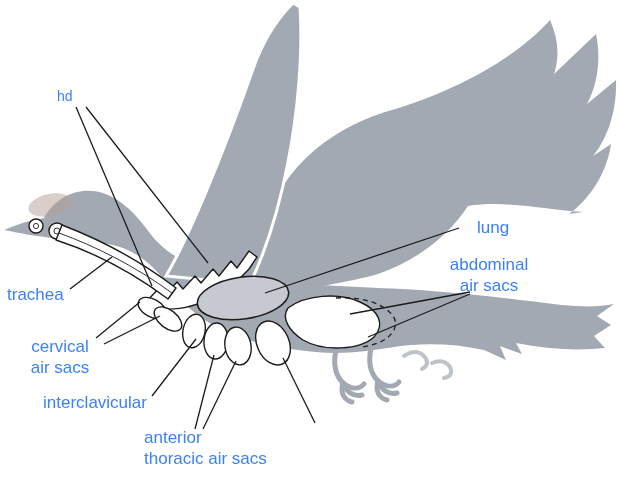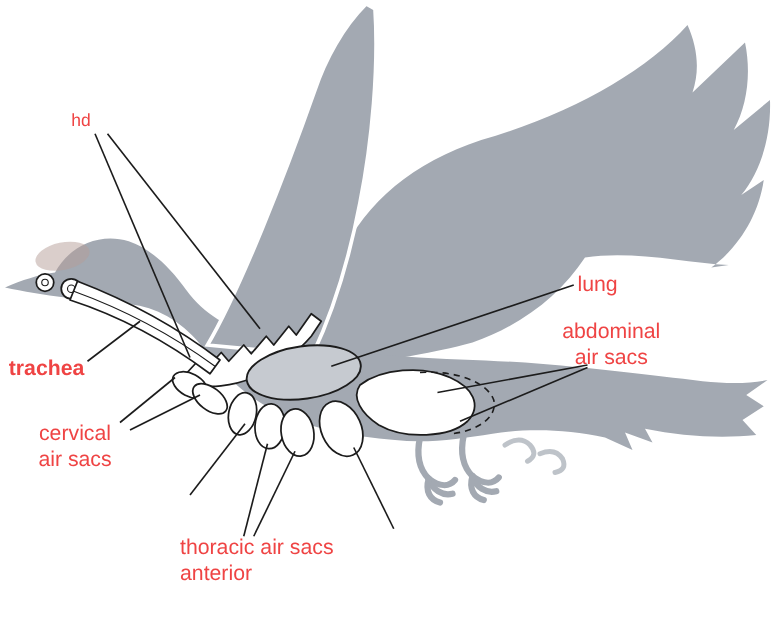--- a/index.html
+++ b/index.html
@@ -25,21 +25,21 @@
   .white-struct{ fill: var(--color-structure-white, #ffffff); stroke: var(--color-line, #1c1c1c); stroke-width: 1.4; stroke-linejoin: round; }
   .lung-fill   { fill: var(--color-lung-gray, #c6cad0); stroke: var(--color-line, #1c1c1c); stroke-width: 1.5; }
   .dashed      { fill: none; stroke: var(--color-line, #1c1c1c); stroke-width: 1.3; stroke-dasharray: 5 4; }
   .thin-line   { fill: none; stroke: var(--color-line, #1c1c1c); stroke-width: 0.9; }
   .leader      { stroke: var(--color-line, #1c1c1c); stroke-width: 1.3; }
   .foot        { fill: none; stroke: var(--color-bird-gray, #a3a9b2); stroke-width: 5; stroke-linecap: round; }
   .tuft        { fill: none; stroke: var(--color-bird-gray, #a3a9b2); opacity: 0.7; stroke-width: 4; stroke-linecap: round; }
   
   .lbl {
     position: absolute;
-    color: #ef4444;
+    color: #3b82f6;
     font-size: 17px;
     line-height: 1.22;
     white-space: nowrap;
   }
   .lbl .ln { display: block; }
   .lbl.small { font-size: 14px; }
   .lbl.center { text-align: center; white-space: normal; }
   .lbl.center .ln { white-space: nowrap; }
 </style>
 </head>
@@ -181,36 +181,37 @@
       <line class="leader" x1="203" y1="429" x2="236" y2="361"></line>
       <line class="leader" x1="315" y1="423" x2="283" y2="358"></line>
       <line class="leader" x1="459" y1="228" x2="265" y2="293"></line>
       <line class="leader" x1="470" y1="292" x2="350" y2="314"></line>
       <line class="leader" x1="470" y1="294" x2="368" y2="337"></line>
     </g>
   </svg>
 
   <div class="lbl small" style="left:57px; top:88px;">hd</div>
 
-  <div class="lbl" style="left:7px; top:285px;font-weight:bold;">trachea</div>
+  <div class="lbl" style="left:7px; top:285px;">trachea</div>
 
   <div class="lbl center" style="left:12px; top:337px; width:96px;text-align:center;">
     <span class="ln">cervical</span>
     <span class="ln">air sacs</span>
   </div>
 
   <div class="lbl center" style="left:24px; top:393px; width:142px;">
+    <span class="ln">interclavicular</span>
   </div>
 
   <div class="lbl" style="left:144px; top:428px;">
+    <span class="ln">anterior</span>
     <span class="ln">thoracic air sacs</span>
-    <span class="ln">anterior</span>
-  </div>
-
-
-  <div class="lbl" style="left:462px; top:218px;">lung</div>
+  </div>
+
+
+  <div class="lbl" style="left:477px; top:218px;">lung</div>
 
   <div class="lbl center" style="left:436px; top:255px; width:106px;">
     <span class="ln">abdominal</span>
     <span class="ln">air sacs</span>
   </div>
 
 </div>
 
 </body></html>

